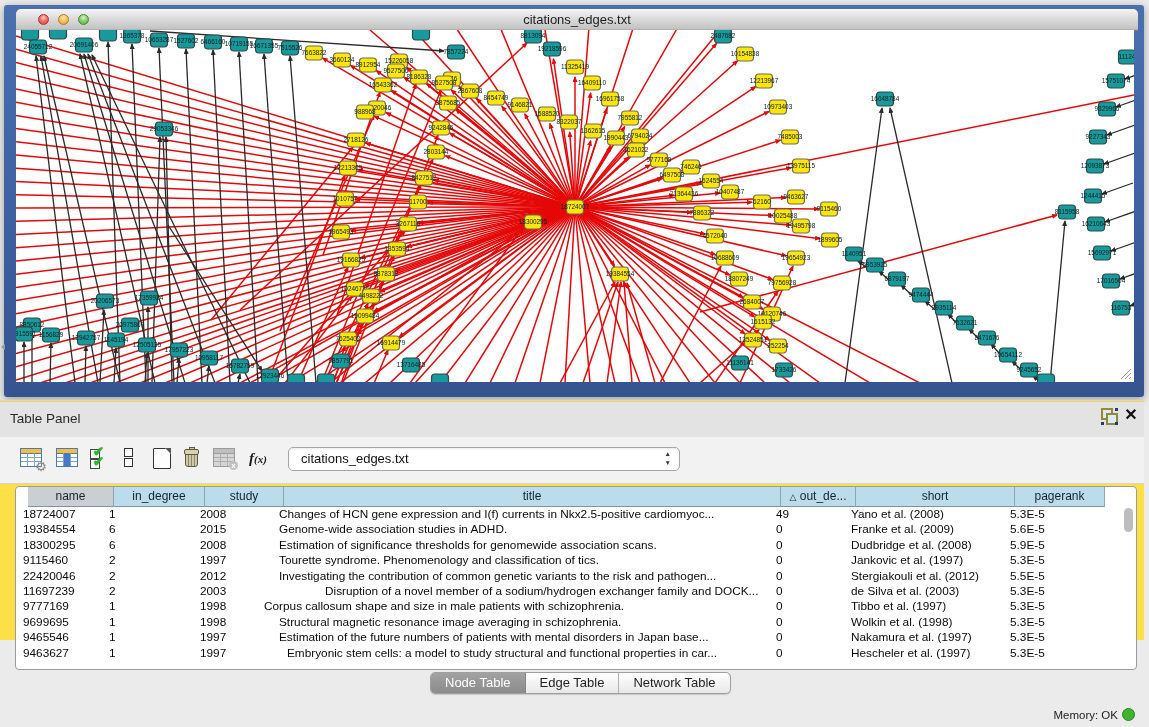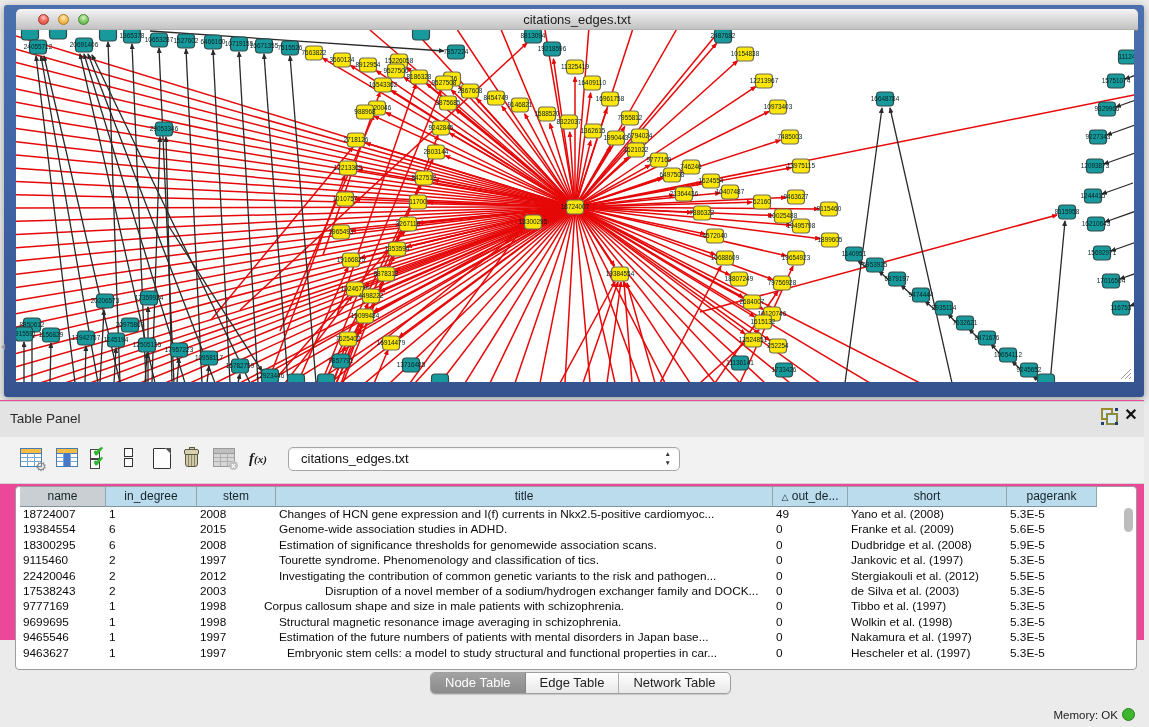--- a/index.html
+++ b/index.html
@@ -21,21 +21,21 @@
   #win-title{position:absolute;left:0;right:0;top:3px;text-align:center;font-size:13px;color:#1c1c1c;}
   #canvas{position:absolute;left:12px;top:25px;width:1118px;height:352px;background:#ffffff;overflow:hidden;}
   #graph{display:block;}
   #resize-grip{position:absolute;right:2px;bottom:2px;}
 
   
   #sash{position:absolute;left:1px;top:344px;width:0;height:0;
     border-top:3px solid transparent;border-bottom:3px solid transparent;border-right:4px solid #9a9a9a;}
 
   
-  #table-panel{position:absolute;left:0;top:400px;width:1144px;height:240px;background:#ec4899;}
+  #table-panel{position:absolute;left:0;top:400px;width:1144px;height:240px;background:#fde047;}
   #panel-header{position:absolute;left:0;top:1px;width:100%;height:35px;background:#e3e3e3;
     border-top:1px solid #cfcfcf;border-bottom:1px solid #d2d2d2;}
   #panel-title{position:absolute;left:10px;top:9px;font-size:13.5px;color:#2a2a2a;}
   #float-icon{position:absolute;left:1101px;top:6px;width:17px;height:17px;}
   #float-icon .sq1{position:absolute;left:0;top:0;width:8px;height:8px;border:2px solid #9a8a2e;background:#dfeaf8;}
   #float-icon .sq2{position:absolute;left:5px;top:5px;width:8px;height:8px;border:2px solid #8a8a40;background:#dfeaf8;}
   #float-icon .d1,#float-icon .d2,#float-icon .d3{position:absolute;width:3px;height:3px;background:#1d3e6e;}
   #float-icon .d1{right:0;top:0;} #float-icon .d2{left:0;bottom:0;} #float-icon .d3{right:0;bottom:0;}
   #close-icon{position:absolute;left:1122px;top:4px;width:18px;height:18px;font-size:16px;font-weight:bold;color:#111;line-height:18px;text-align:center;}
 
@@ -79,21 +79,21 @@
   .fx-icon{font-family:"Liberation Serif",serif;font-style:italic;font-weight:bold;font-size:15px;color:#1a1a1a;}
   .fx-icon .x{font-size:11px;}
   
   #combo{position:absolute;left:288px;top:10px;width:390px;height:22px;background:#fff;border:1px solid #a6a6a6;border-radius:5px;
      box-shadow:inset 0 1px 2px rgba(0,0,0,.08);}
   #combo-text{position:absolute;left:12px;top:3px;font-size:13px;color:#111;}
   #combo-arrows{position:absolute;right:8px;top:1px;font-size:6.5px;color:#333;line-height:9px;letter-spacing:0;}
 
   
   #tableview{position:absolute;left:15px;top:86px;width:1120px;height:182px;background:#fff;border:1px solid #9c9c9c;border-radius:4px;overflow:hidden;}
-  #thead{position:absolute;left:4px;top:0;width:1079px;height:20px;}
+  #thead{position:absolute;left:12px;top:0;width:1079px;height:20px;}
   .th{position:absolute;top:0;height:19px;background:#badced;border-right:1px solid #8fa6b0;border-bottom:1px solid #7f959e;
       font-size:12px;color:#16242a;text-align:center;line-height:19px;}
   .th.gray{background:#c9cfd3;}
   #rows{position:absolute;left:0;top:20px;width:1079px;}
   .tr{position:relative;height:15.4px;}
   .td{position:absolute;top:0;font-size:11.8px;color:#0a0a0a;line-height:15.4px;white-space:nowrap;overflow:hidden;}
   #vscroll{position:absolute;right:3px;top:21px;width:9px;height:24px;background:#bdbdbd;border-radius:5px;}
   .sort-tri{font-size:9px;}
 
   
@@ -702,21 +702,21 @@
       <div id="combo">
         <div id="combo-text">citations_edges.txt</div>
         <div id="combo-arrows">▲<br>▼</div>
       </div>
     </div>
 
     <div id="tableview">
       <div id="thead">
           <div class="th gray" style="left: 0px; width: 85px;"><span>name</span></div>
           <div class="th" style="left: 86px; width: 90px;"><span>in_degree</span></div>
-          <div class="th" style="left: 177px; width: 78px;"><span>stem</span></div>
+          <div class="th" style="left: 177px; width: 78px;"><span>study</span></div>
           <div class="th" style="left: 256px; width: 496px;"><span>title</span></div>
           <div class="th" style="left: 753px; width: 74px;"><span class="sort-tri">△</span> <span>out_de...</span></div>
           <div class="th" style="left: 828px; width: 158px;"><span>short</span></div>
           <div class="th" style="left: 987px; width: 89px;"><span>pagerank</span></div>
         </div>
       <div id="rows">
           <div class="tr">
             <div class="td" style="left: 7px; width: 76px;">18724007</div>
             <div class="td" style="left: 93px; width: 81px;">1</div>
             <div class="td" style="left: 184px; width: 69px;">2008</div>
@@ -755,21 +755,21 @@
           <div class="tr">
             <div class="td" style="left: 7px; width: 76px;">22420046</div>
             <div class="td" style="left: 93px; width: 81px;">2</div>
             <div class="td" style="left: 184px; width: 69px;">2012</div>
             <div class="td" style="left: 263px; width: 487px;">Investigating the contribution of common genetic variants to the risk and pathogen...</div>
             <div class="td" style="left: 760px; width: 65px;">0</div>
             <div class="td" style="left: 835px; width: 149px;">Stergiakouli et al. (2012)</div>
             <div class="td" style="left: 994px; width: 80px;">5.5E-5</div>
           </div>
           <div class="tr">
-            <div class="td" style="left: 7px; width: 76px;">17538243</div>
+            <div class="td" style="left: 7px; width: 76px;">11697239</div>
             <div class="td" style="left: 93px; width: 81px;">2</div>
             <div class="td" style="left: 184px; width: 69px;">2003</div>
             <div class="td" style="left: 263px; width: 487px; margin-left: 46px;">Disruption of a novel member of a sodium/hydrogen exchanger family and DOCK...</div>
             <div class="td" style="left: 760px; width: 65px;">0</div>
             <div class="td" style="left: 835px; width: 149px;">de Silva et al. (2003)</div>
             <div class="td" style="left: 994px; width: 80px;">5.3E-5</div>
           </div>
           <div class="tr">
             <div class="td" style="left: 7px; width: 76px;">9777169</div>
             <div class="td" style="left: 93px; width: 81px;">1</div>

